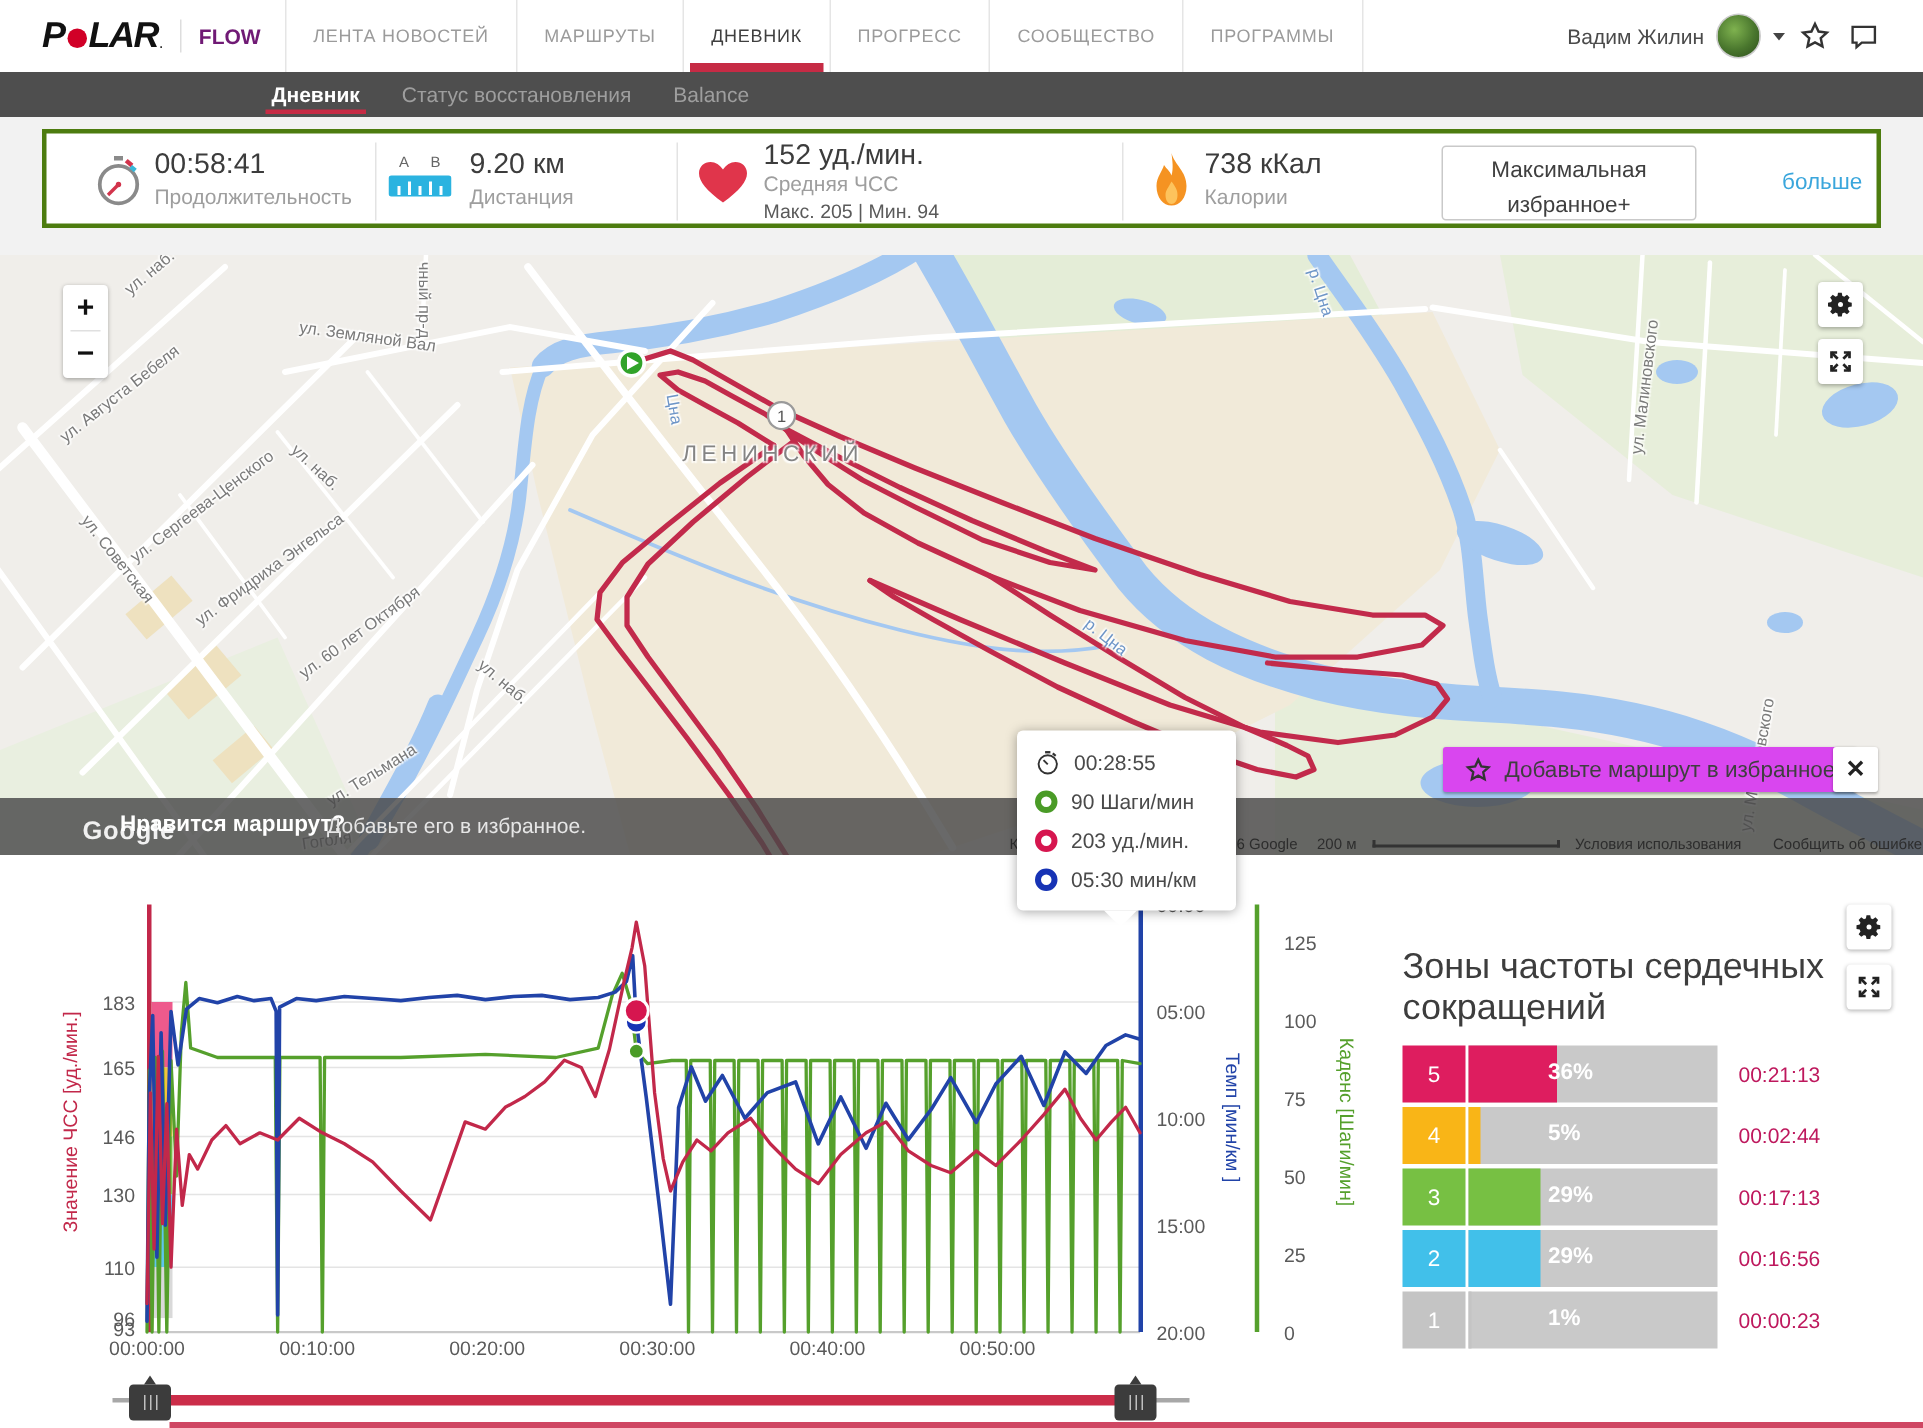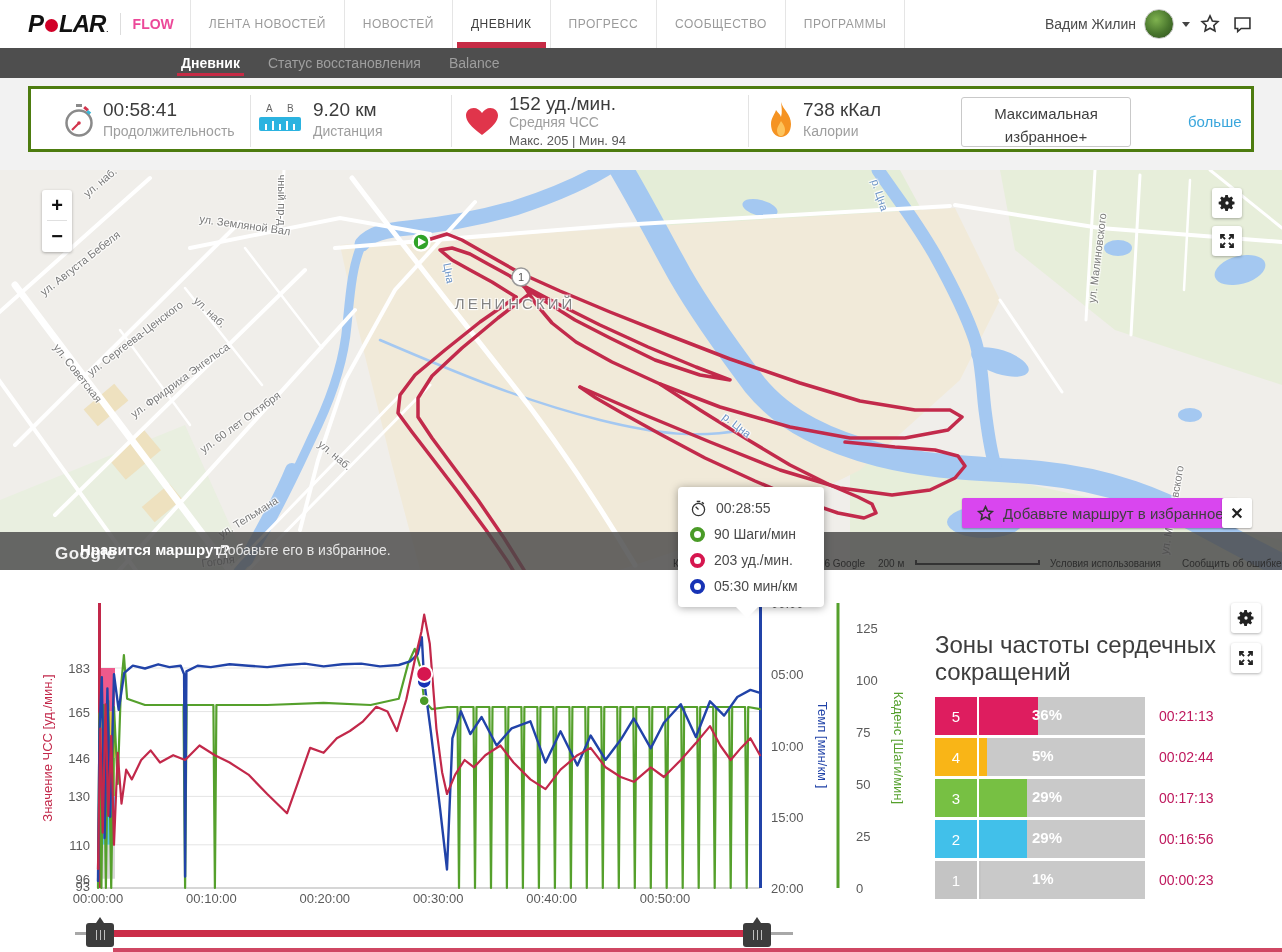--- a/index.html
+++ b/index.html
@@ -8,21 +8,21 @@
   .abs { position:absolute; }
 
   
   .topbar { position:absolute; top:0; left:0; width:1282px; height:48px; background:#fff; z-index:30;
     display:flex; align-items:center; padding:0 28px; }
   .logo { font-style:italic; font-weight:bold; font-size:24px; letter-spacing:-1px; color:#111;
     display:flex; align-items:center; white-space:nowrap; }
   .logo .o-ball { width:13px; height:13px; background:#d10027; border-radius:50%; display:inline-block; margin:3px 1px 0 2px; }
   .logo .reg { font-size:8px; font-style:normal; align-self:flex-end; margin:0 0 4px 1px; color:#333;}
   .hdr-div { width:1px; height:22px; background:#ddd; margin:0 12px; }
-  .flow-label { font-weight:bold; font-size:14px; color:#ec4899; margin-right:16px; }
+  .flow-label { font-weight:bold; font-size:14px; color:#701a75; margin-right:16px; }
   .main-nav { display:flex; align-items:center; height:48px; }
   .nav-item { position:relative; font-size:12px; letter-spacing:.5px; color:#9b9b9b; padding:0 18px;
     height:48px; display:flex; align-items:center; cursor:pointer; border-right:1px solid #e5e5e5; }
   .nav-item:first-child { border-left:1px solid #e5e5e5; }
   .nav-item.active { color:#3f3f3f; }
   .nav-item.active::after { content:""; position:absolute; left:4px; right:4px; bottom:0; height:6px; background:#c62b45; }
   .user-area { margin-left:auto; display:flex; align-items:center; gap:8px;text-align:center; }
   .user-name { font-size:14px; color:#4a4a4a; }
   .avatar { width:30px; height:30px; border-radius:50%;
     background:radial-gradient(circle at 40% 35%, #7fb24f 0%, #49762d 55%, #2c4d1c 100%);
@@ -116,21 +116,21 @@
   <div class="logo">
     <span>P</span>
       <span class="o-ball"></span>
       <span>LAR</span>
       <span class="reg">.</span>
   </div>
   <div class="hdr-div"></div>
   <div class="flow-label">FLOW</div>
   <div class="main-nav">
       <div class="nav-item">ЛЕНТА НОВОСТЕЙ</div>
-      <div class="nav-item">НОВОСТЕЙ</div>
+      <div class="nav-item">МАРШРУТЫ</div>
       <div class="nav-item active">ДНЕВНИК</div>
       <div class="nav-item">ПРОГРЕСС</div>
       <div class="nav-item">СООБЩЕСТВО</div>
       <div class="nav-item">ПРОГРАММЫ</div>
     </div>
   <div class="user-area">
     <span class="user-name">Вадим Жилин</span>
     <span class="avatar"></span>
     <span class="caret"></span>
     <span class="hdr-icon">

